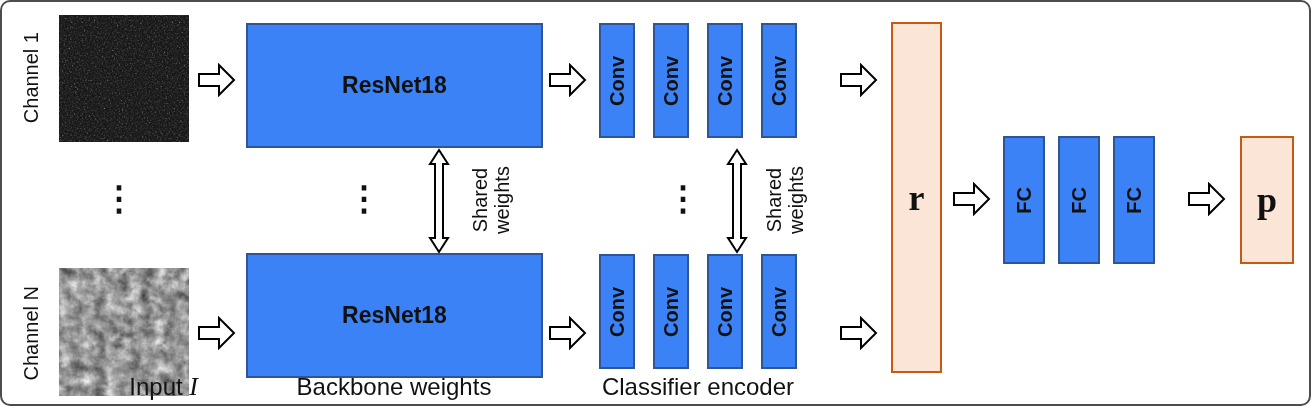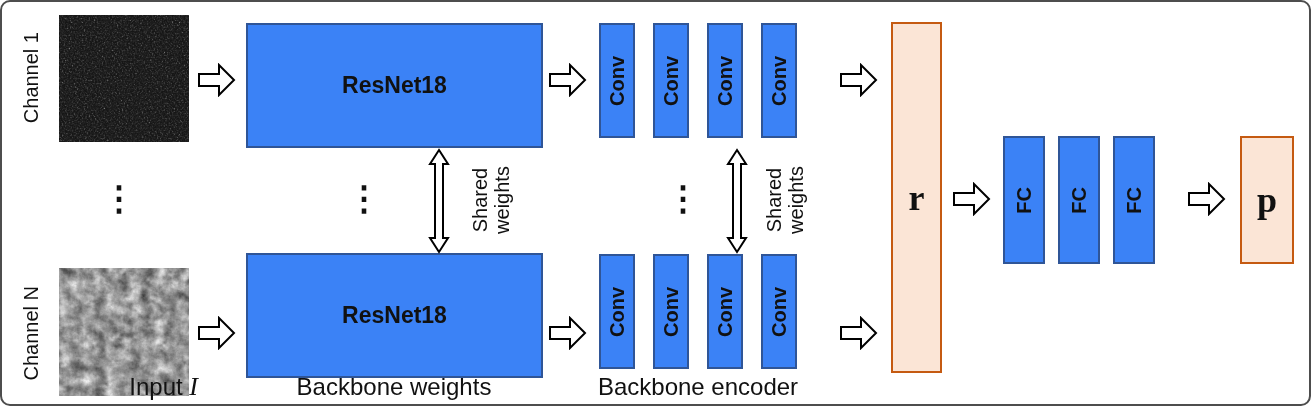--- a/index.html
+++ b/index.html
@@ -190,15 +190,15 @@
   </div>
 
   <div class="abs box-orange center" style="left:1238px;top:134px;width:54px;height:128px;">
     <span class="serif-bold">p</span>
   </div>
 
   <div class="abs caption center" style="left:46px;top:370px;width:150px;height:30px;justify-content:flex-end;">
     <span>Input</span>&nbsp;<span class="italic-serif">I</span>
   </div>
   <div class="abs caption center" style="left:242px;top:370px;width:300px;height:30px;">Backbone weights</div>
-  <div class="abs caption center" style="left:546px;top:370px;width:300px;height:30px;">Backbone encoder</div>
+  <div class="abs caption center" style="left:546px;top:370px;width:300px;height:30px;">Classifier encoder</div>
 
 </div>
 
 </body></html>

